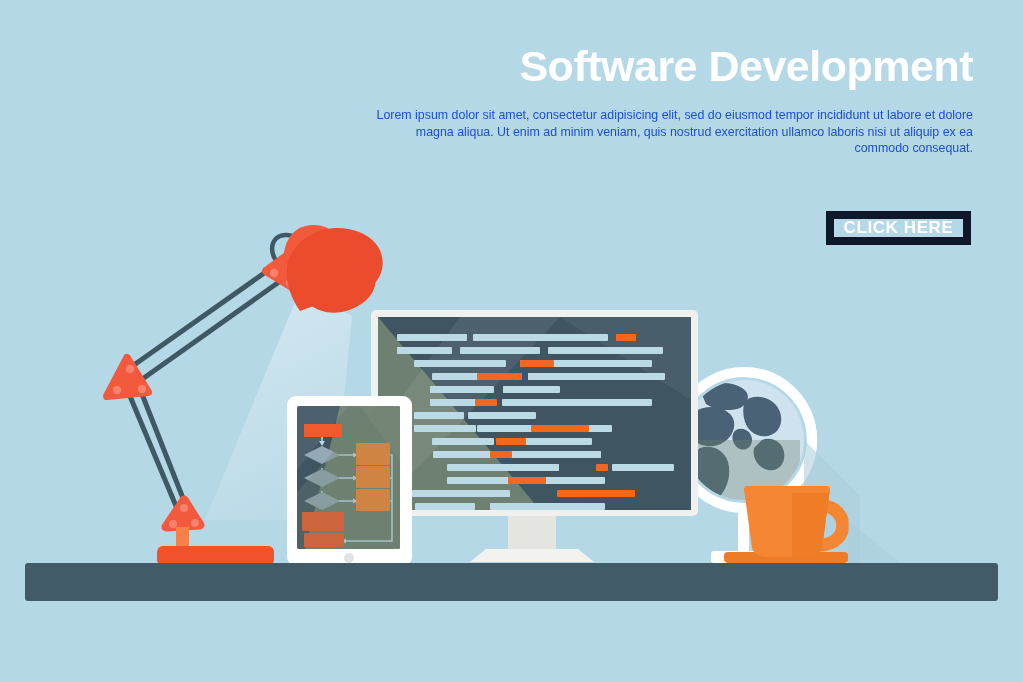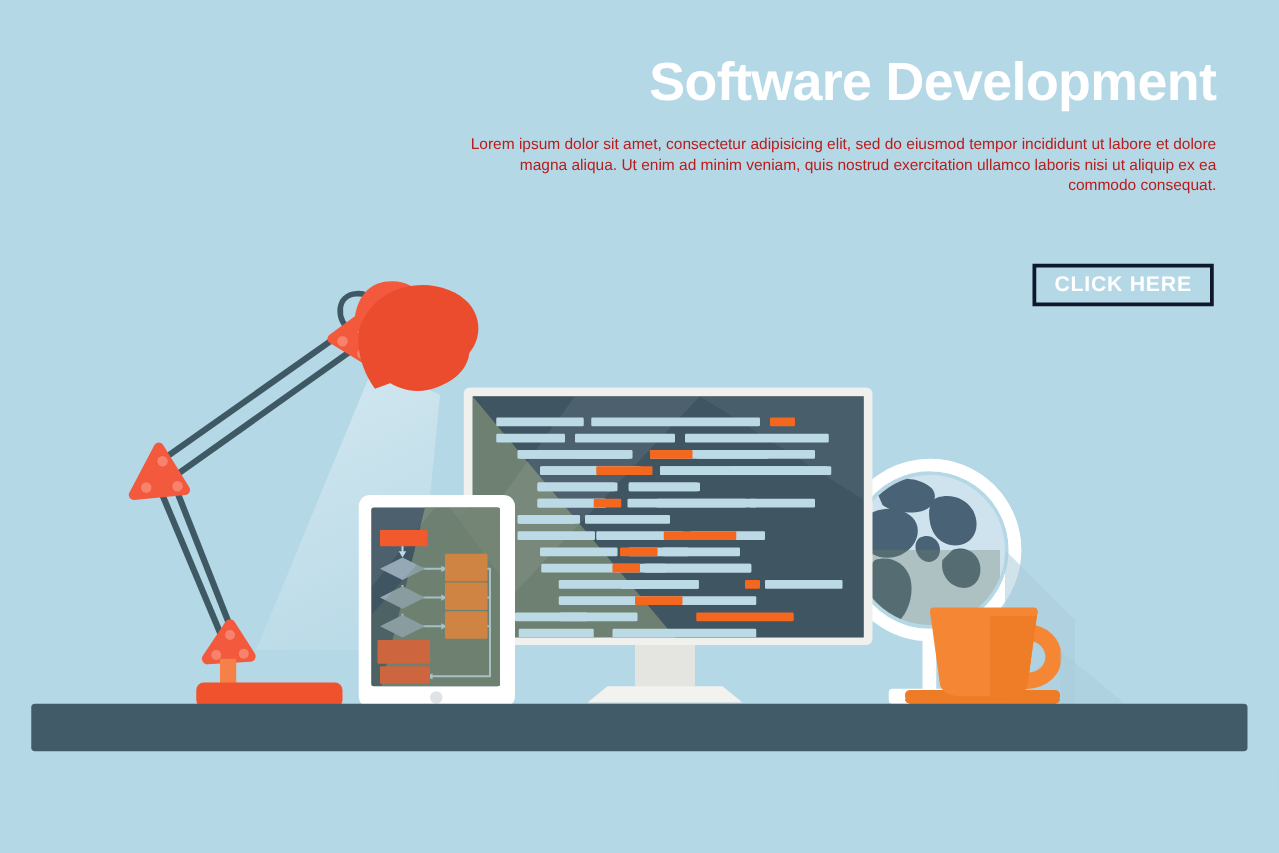--- a/index.html
+++ b/index.html
@@ -38,33 +38,33 @@
     font-size: 43px;
     font-weight: bold;
     color: #ffffff;
     line-height: 1.05;
     letter-spacing: -0.5px;
     margin: 0;
     white-space: nowrap;
   }
   .para {
     font-size: 12.4px;
-    color: #b91c1c;
+    color: #1d4ed8;
     line-height: 1.32;
     margin: 0;
   }
   .para-1 { margin-top: 18px; }
   .para-2 { margin-top: 17px; }
   .cta {
     position: absolute;
     left: 826px;
     top: 211px;
     width: 145px;
     height: 34px;
-    border: 3px solid #0f172a;
+    border: 8px solid #0f172a;
     box-sizing: border-box;
     color: #ffffff;
     font-size: 17px;
     font-weight: bold;
     letter-spacing: 0.6px;
     display: flex;
     align-items: center;
     justify-content: center;
     background: transparent;
     cursor: pointer;

